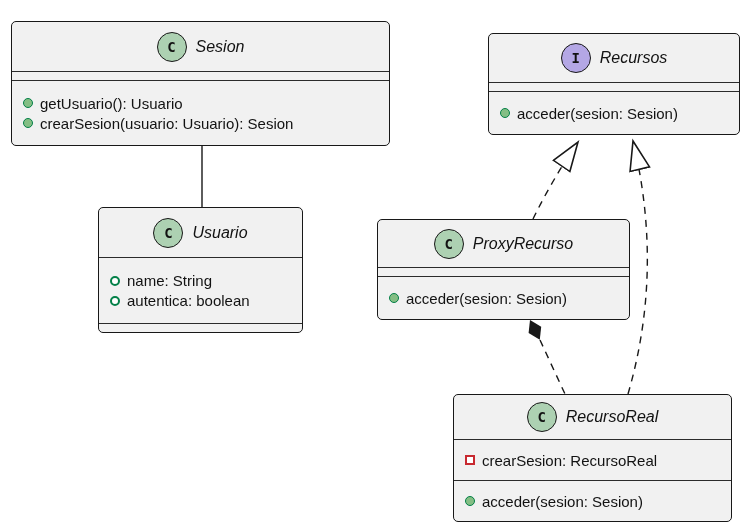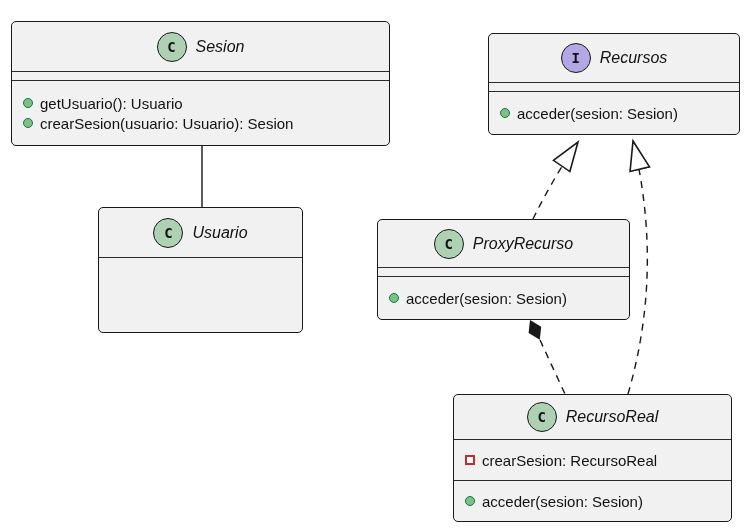--- a/index.html
+++ b/index.html
@@ -160,20 +160,30 @@
         <span class="member-label">acceder(sesion: Sesion)</span>
       </div>
     </div>
   </div>
 
   <div class="uml-class" style="left:98px; top:207px; width:205px; height:126px;">
     <div class="uml-title" style="height:49px;">
       <span class="uml-spot spot-class">C</span>
       <span class="uml-name">Usuario</span>
     </div>
+    <div class="compartment grow">
+      <div class="member">
+        <span class="vis vis-field-public"></span>
+        <span class="member-label">name: String</span>
+      </div>
+      <div class="member">
+        <span class="vis vis-field-public"></span>
+        <span class="member-label">autentica: boolean</span>
+      </div>
+    </div>
     <div class="compartment empty"></div>
   </div>
 
   <div class="uml-class" style="left:377px; top:219px; width:253px; height:101px;">
     <div class="uml-title" style="height:47px;">
       <span class="uml-spot spot-class">C</span>
       <span class="uml-name">ProxyRecurso</span>
     </div>
     <div class="compartment empty"></div>
     <div class="compartment grow">

